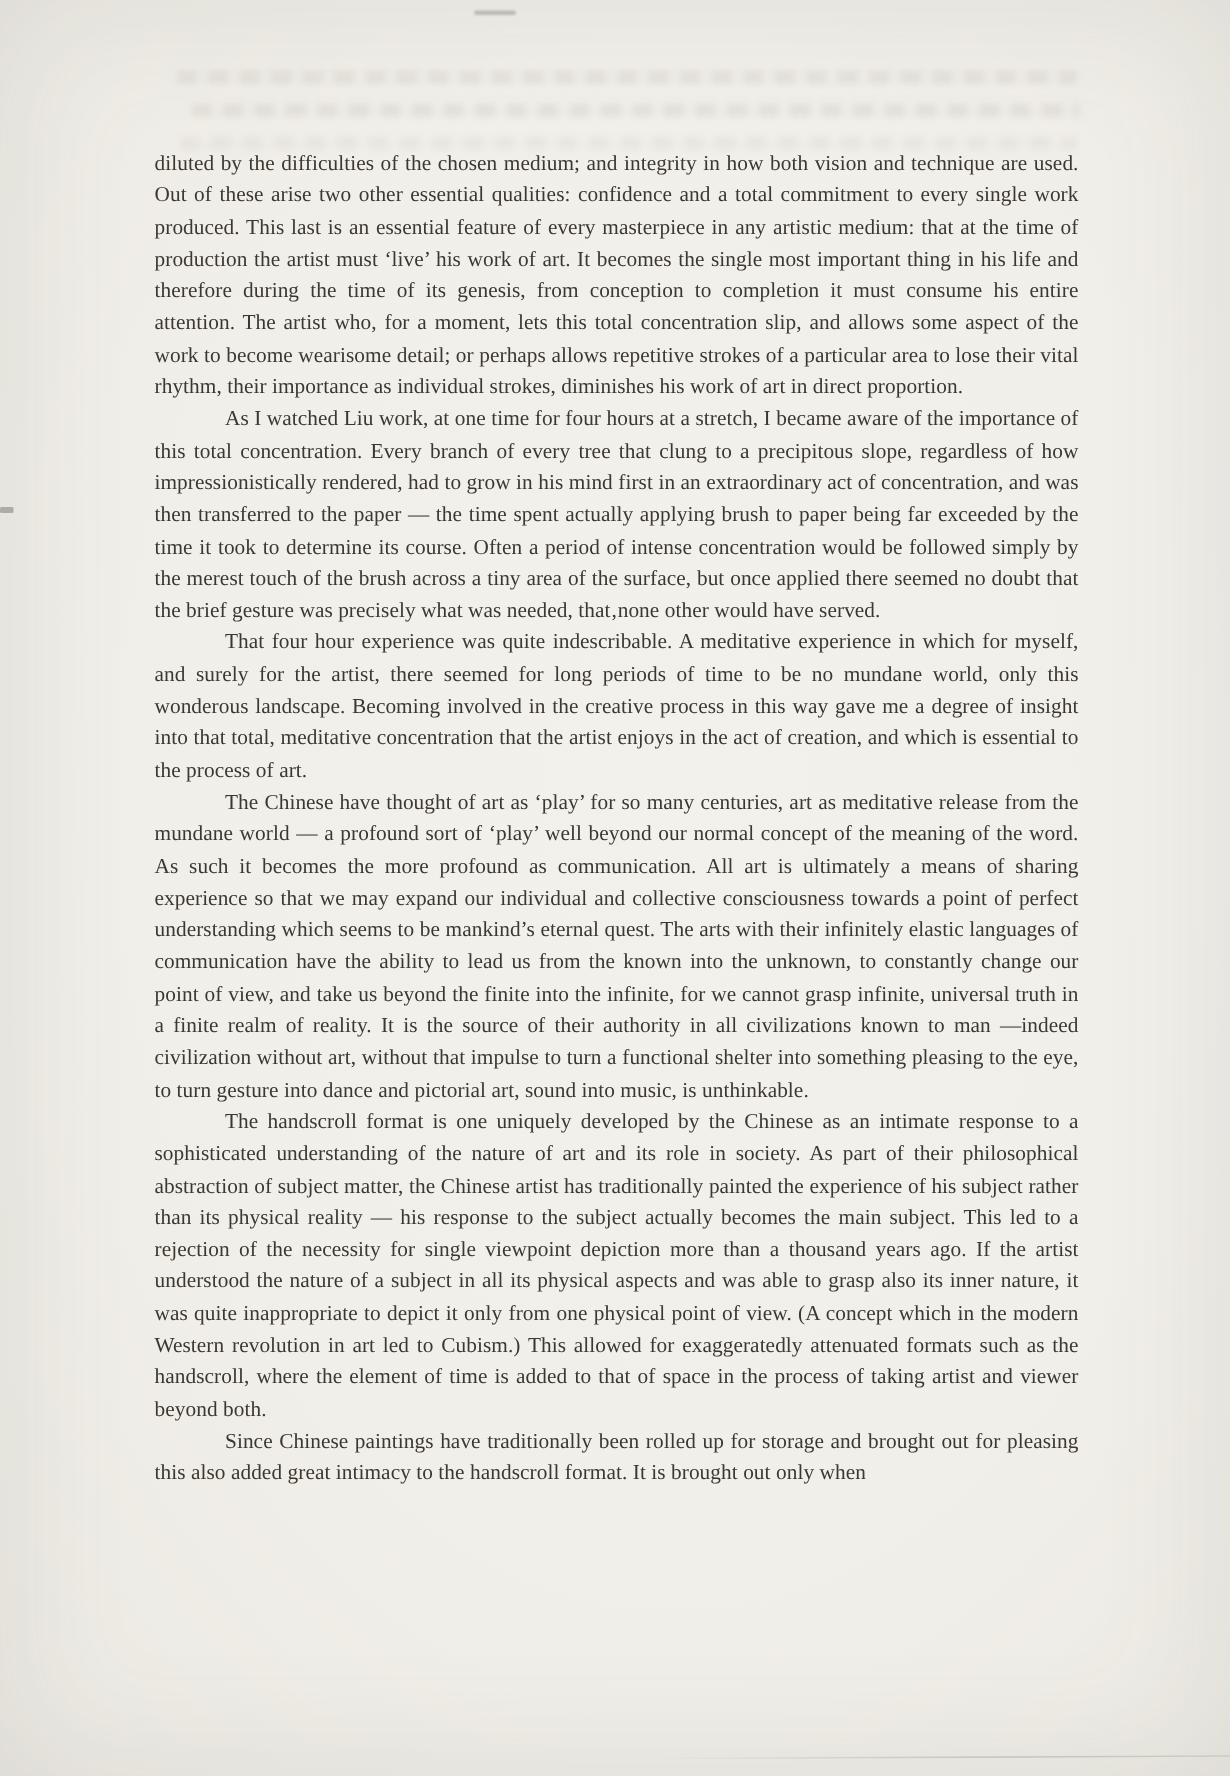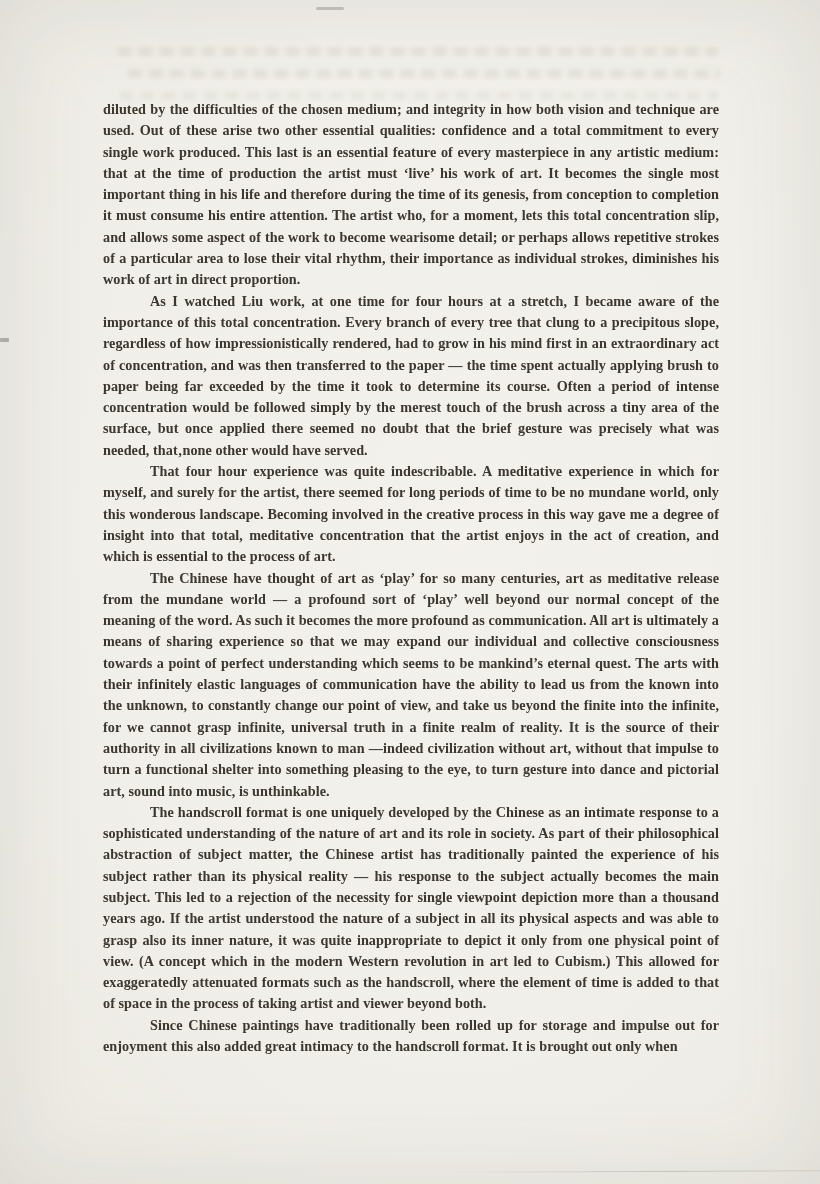--- a/index.html
+++ b/index.html
@@ -75,21 +75,20 @@
     width: 616px;
     font-size: 14.2px;
     line-height: 21.3px;
     color: #3c372f;
     text-align: justify;
     letter-spacing: 0.05px;
   }
   .para {
     margin: 0;
     padding: 0;
-    font-weight: bold;
   }
   .para.indent {
     text-indent: 47px;
   }
 </style>
 </head>
 <body>
 
 <div class="scan">
 
@@ -102,16 +101,16 @@
   <div class="mark-top"></div>
   <div class="mark-left"></div>
   <div class="hairline-bottom"></div>
 
   <main class="text-block">
     <p class="para">diluted by the difficulties of the chosen medium; and integrity in how both vision and technique are used. Out of these arise two other essential qualities: confidence and a total commitment to every single work produced. This last is an essential feature of every masterpiece in any artistic medium: that at the time of production the artist must ‘live’ his work of art. It becomes the single most important thing in his life and therefore during the time of its genesis, from conception to completion it must consume his entire attention. The artist who, for a moment, lets this total concentration slip, and allows some aspect of the work to become wearisome detail; or perhaps allows repetitive strokes of a particular area to lose their vital rhythm, their importance as individual strokes, diminishes his work of art in direct proportion.</p>
     <p class="para indent">As I watched Liu work, at one time for four hours at a stretch, I became aware of the importance of this total concentration. Every branch of every tree that clung to a precipitous slope, regardless of how impressionistically rendered, had to grow in his mind first in an extraordinary act of concentration, and was then transferred to the paper — the time spent actually applying brush to paper being far exceeded by the time it took to determine its course. Often a period of intense concentration would be followed simply by the merest touch of the brush across a tiny area of the surface, but once applied there seemed no doubt that the brief gesture was precisely what was needed, that‚none other would have served.</p>
     <p class="para indent">That four hour experience was quite indescribable. A meditative experience in which for myself, and surely for the artist, there seemed for long periods of time to be no mundane world, only this wonderous landscape. Becoming involved in the creative process in this way gave me a degree of insight into that total, meditative concentration that the artist enjoys in the act of creation, and which is essential to the process of art.</p>
     <p class="para indent">The Chinese have thought of art as ‘play’ for so many centuries, art as meditative release from the mundane world — a profound sort of ‘play’ well beyond our normal concept of the meaning of the word. As such it becomes the more profound as communication. All art is ultimately a means of sharing experience so that we may expand our individual and collective consciousness towards a point of perfect understanding which seems to be mankind’s eternal quest. The arts with their infinitely elastic languages of communication have the ability to lead us from the known into the unknown, to constantly change our point of view, and take us beyond the finite into the infinite, for we cannot grasp infinite, universal truth in a finite realm of reality. It is the source of their authority in all civilizations known to man —indeed civilization without art, without that impulse to turn a functional shelter into something pleasing to the eye, to turn gesture into dance and pictorial art, sound into music, is unthinkable.</p>
     <p class="para indent">The handscroll format is one uniquely developed by the Chinese as an intimate response to a sophisticated understanding of the nature of art and its role in society. As part of their philosophical abstraction of subject matter, the Chinese artist has traditionally painted the experience of his subject rather than its physical reality — his response to the subject actually becomes the main subject. This led to a rejection of the necessity for single viewpoint depiction more than a thousand years ago. If the artist understood the nature of a subject in all its physical aspects and was able to grasp also its inner nature, it was quite inappropriate to depict it only from one physical point of view. (A concept which in the modern Western revolution in art led to Cubism.) This allowed for exaggeratedly attenuated formats such as the handscroll, where the element of time is added to that of space in the process of taking artist and viewer beyond both.</p>
-    <p class="para indent">Since Chinese paintings have traditionally been rolled up for storage and impulse out for enjoyment this also added great intimacy to the handscroll format. It is brought out only when</p>
+    <p class="para indent">Since Chinese paintings have traditionally been rolled up for storage and brought out for pleasing this also added great intimacy to the handscroll format. It is brought out only when</p>
   </main>
 
 </div>
 
 </body></html>

